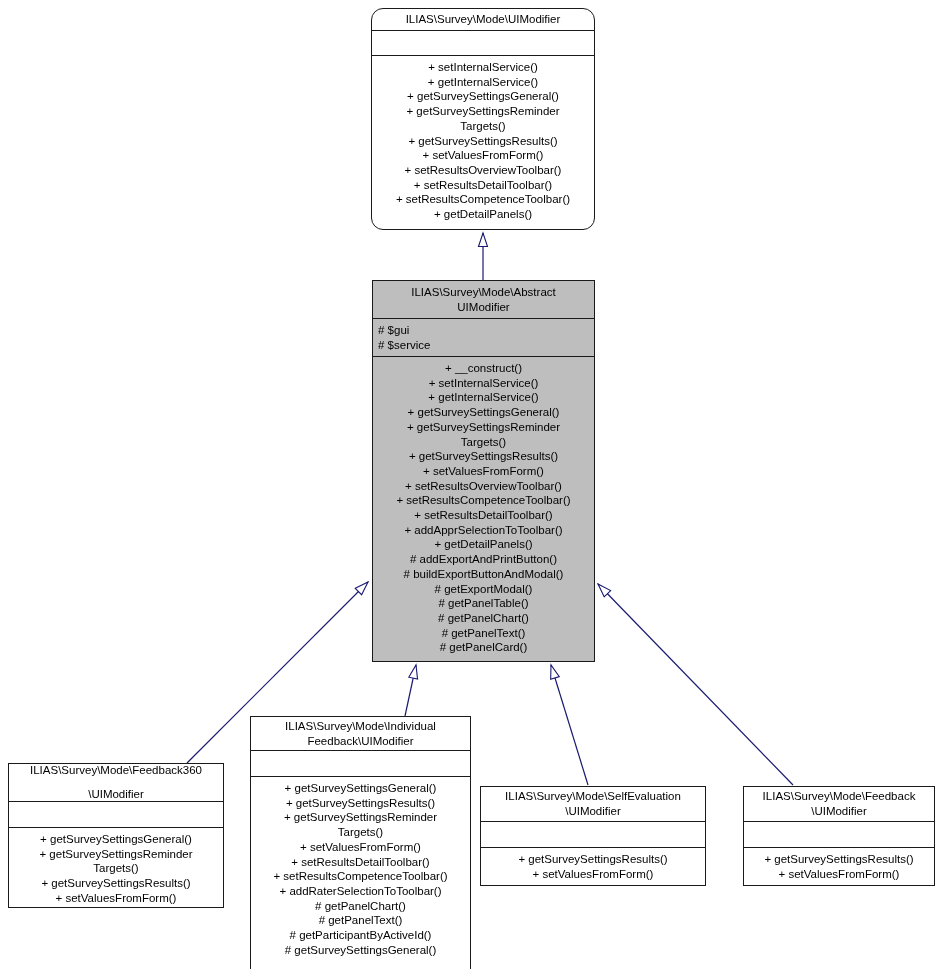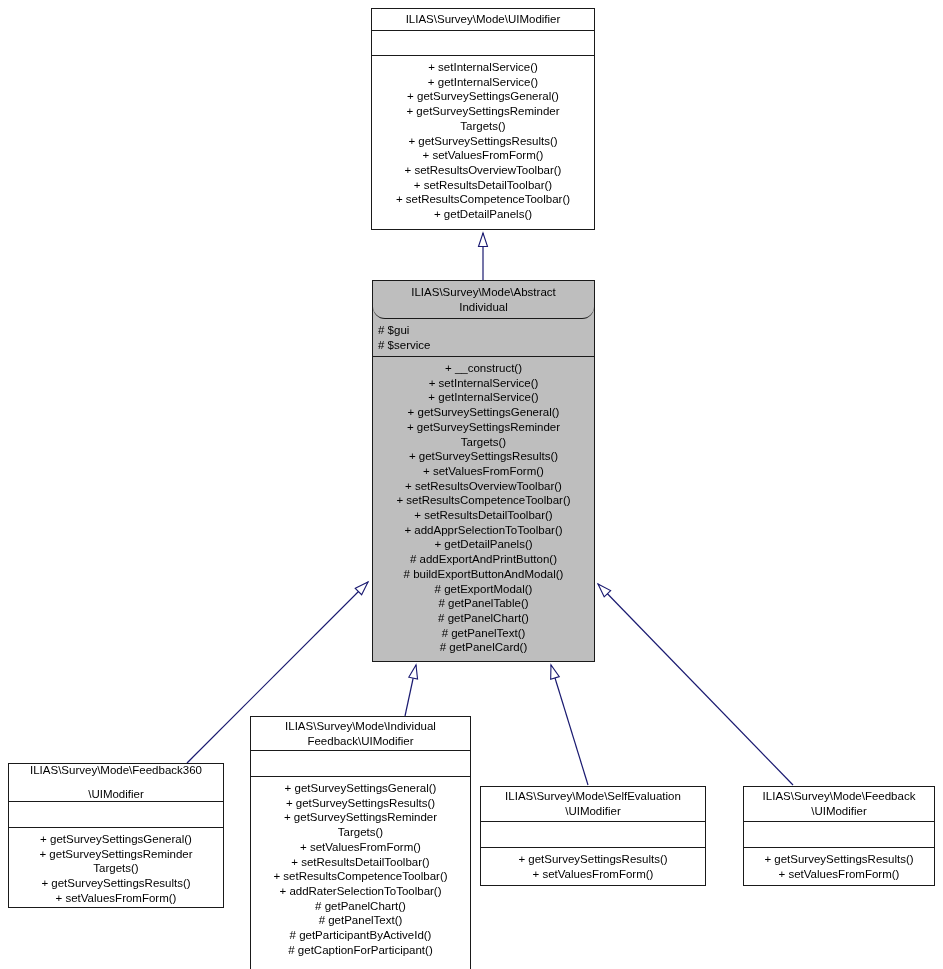--- a/index.html
+++ b/index.html
@@ -45,44 +45,44 @@
         <path class="arrow-head" d="M1.5,1.5 L15,6 L1.5,10.5 Z"></path>
       </marker>
     </defs>
     <path class="arrow-line" marker-end="url(#inherit-arrow)" d="M483,280 L483,233"></path>
     <path class="arrow-line" marker-end="url(#inherit-arrow)" d="M187,763 L368,582"></path>
     <path class="arrow-line" marker-end="url(#inherit-arrow)" d="M405,716 L416,665"></path>
     <path class="arrow-line" marker-end="url(#inherit-arrow)" d="M588,785 L551,665"></path>
     <path class="arrow-line" marker-end="url(#inherit-arrow)" d="M793,785 L598,584"></path>
   </svg>
 
-  <div class="uml-box" style="left:371px; top:8px; width:224px; height:222px;">
+  <div class="uml-box" style="left:371px; top:8px; width:224px; height:222px;border-radius:12px;">
     <div class="uml-title" style="height:22px;">
         <div class="uml-line">ILIAS\Survey\Mode\UIModifier</div>
       </div>
     <div class="uml-attrs" style="height:25px;"></div>
     <div class="uml-methods">
         <div class="uml-line">+ setInternalService()</div>
         <div class="uml-line">+ getInternalService()</div>
         <div class="uml-line">+ getSurveySettingsGeneral()</div>
         <div class="uml-line">+ getSurveySettingsReminder</div>
         <div class="uml-line">Targets()</div>
         <div class="uml-line">+ getSurveySettingsResults()</div>
         <div class="uml-line">+ setValuesFromForm()</div>
         <div class="uml-line">+ setResultsOverviewToolbar()</div>
         <div class="uml-line">+ setResultsDetailToolbar()</div>
         <div class="uml-line">+ setResultsCompetenceToolbar()</div>
         <div class="uml-line">+ getDetailPanels()</div>
       </div>
   </div>
 
   <div class="uml-box highlight" style="left:372px; top:280px; width:223px; height:382px;">
-    <div class="uml-title" style="height:38px;border-radius:12px;">
+    <div class="uml-title" style="height:38px;">
         <div class="uml-line">ILIAS\Survey\Mode\Abstract</div>
-        <div class="uml-line">Individual</div>
+        <div class="uml-line">UIModifier</div>
       </div>
     <div class="uml-attrs" style="height:38px;">
         <div class="uml-line"># $gui</div>
         <div class="uml-line"># $service</div>
       </div>
     <div class="uml-methods">
         <div class="uml-line">+ __construct()</div>
         <div class="uml-line">+ setInternalService()</div>
         <div class="uml-line">+ getInternalService()</div>
         <div class="uml-line">+ getSurveySettingsGeneral()</div>
@@ -131,21 +131,21 @@
         <div class="uml-line">+ getSurveySettingsResults()</div>
         <div class="uml-line">+ getSurveySettingsReminder</div>
         <div class="uml-line">Targets()</div>
         <div class="uml-line">+ setValuesFromForm()</div>
         <div class="uml-line">+ setResultsDetailToolbar()</div>
         <div class="uml-line">+ setResultsCompetenceToolbar()</div>
         <div class="uml-line">+ addRaterSelectionToToolbar()</div>
         <div class="uml-line"># getPanelChart()</div>
         <div class="uml-line"># getPanelText()</div>
         <div class="uml-line"># getParticipantByActiveId()</div>
-        <div class="uml-line"># getCaptionForParticipant()</div>
+        <div class="uml-line"># getSurveySettingsGeneral()</div>
       </div>
   </div>
 
   <div class="uml-box" style="left:480px; top:786px; width:226px; height:100px;">
     <div class="uml-title" style="height:35px;">
         <div class="uml-line">ILIAS\Survey\Mode\SelfEvaluation</div>
         <div class="uml-line">\UIModifier</div>
       </div>
     <div class="uml-attrs" style="height:26px;"></div>
     <div class="uml-methods">

